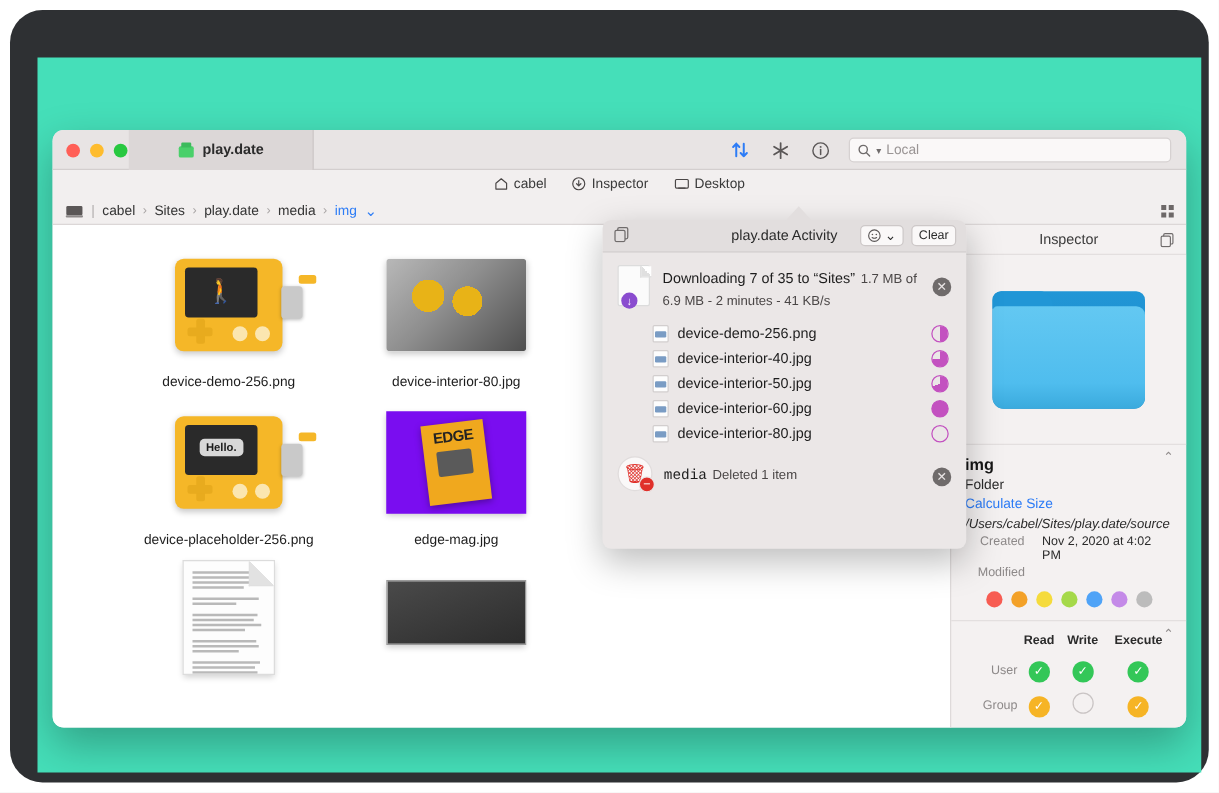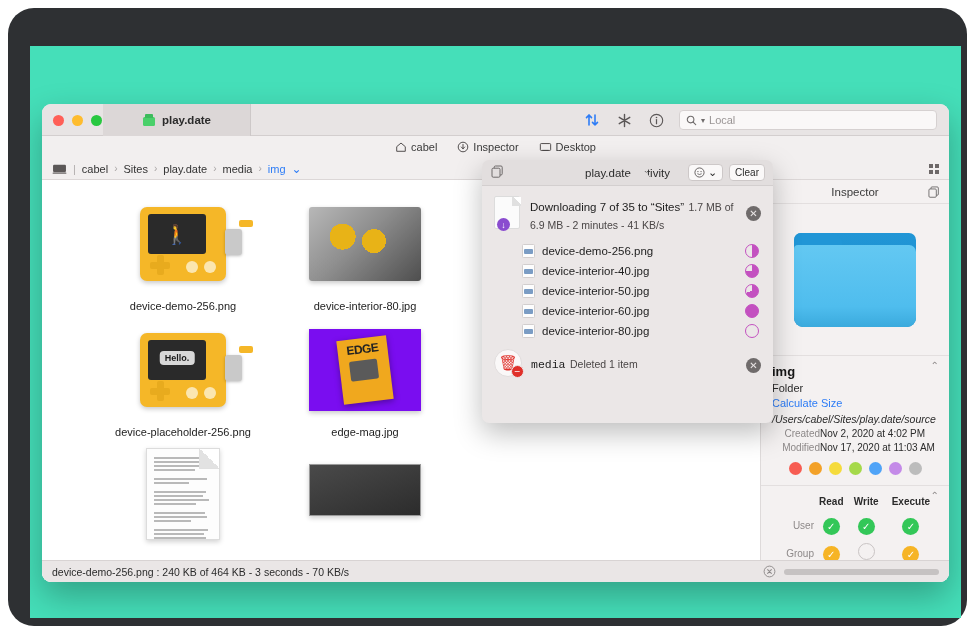--- a/index.html
+++ b/index.html
@@ -221,21 +221,21 @@
     position: absolute; left: 0; top: 12px; width: 122px; height: 82px;
     background: linear-gradient(#63c8f2, #4fbdee 75%, #3aaadd);
     border-radius: 4px 7px 9px 9px;
   }
   .insp-section { padding: 8px 11px 10px; position: relative; border-bottom: 1px solid #e3dfdf; }
   .chev { position: absolute; right: 10px; top: 4px; color: #8d8989; font-size: 10px; }
   .insp-name { font-size: 13px; font-weight: bold; color: #161616; }
   .insp-kind { font-size: 11px; color: #2b2b2b; margin-top: 3px; }
   .insp-link { font-size: 11px; color: #2d7cf6; margin-top: 3px; cursor: pointer; }
   .insp-path { font-size: 10.5px; color: #2b2b2b; margin-top: 4px; font-style: italic; }
-  .meta-row { display: flex; gap: 0; margin-top: 3px; font-size: 10px; }
+  .meta-row { display: flex; gap: 14px; margin-top: 3px; font-size: 10px; }
   .meta-key { color: #8d8989; width: 48px; text-align: right; }
   .meta-val { color: #2b2b2b; }
   .tagrow { display: flex; gap: 7px; margin-top: 9px; justify-content: center; }
   .tag { width: 13px; height: 13px; border-radius: 50%; }
   .perm { padding: 10px 11px 8px; position: relative; }
   .perm-table { width: 100%; border-collapse: collapse; }
   .perm-table th {
     font-size: 10px; font-weight: bold; color: #2b2b2b; padding-bottom: 5px;
   }
   .perm-table td { text-align: center; padding: 4px 0; }
@@ -255,21 +255,21 @@
     font-size: 10.5px; color: #2b2b2b;
   }
   .status-spacer { flex: 1; }
   .sb-progress {
     width: 155px; height: 6px; background: #c6c2c2; border-radius: 3px;
     overflow: hidden; margin-left: 8px;
   }
   .sb-fill { height: 100%; background: #cc46c4; border-radius: 3px; }
   
   .popover {
-    position: absolute; left: 452px; top: 114px;
+    position: absolute; left: 452px; top: 130px;
     width: 291px; height: 263px;
     background: #ebe7e7; border-radius: 7px;
     box-shadow: 0 10px 28px rgba(0,0,0,0.26);
     z-index: 30; overflow: hidden;
   }
   .pop-arrow {
     position: absolute; left: 598px; top: 119px;
     width: 0; height: 0;
     border-left: 11px solid transparent; border-right: 11px solid transparent;
     border-bottom: 12px solid #e2dede; z-index: 31;
@@ -565,21 +565,20 @@
             <div class="insp-name">img</div>
             <div class="insp-kind">Folder</div>
             <div class="insp-link">Calculate Size</div>
             <div class="insp-path">/Users/cabel/Sites/play.date/source</div>
             <div class="meta-row">
               <span class="meta-key">Created</span>
               <span class="meta-val">Nov 2, 2020 at 4:02 PM</span>
             </div>
             <div class="meta-row">
               <span class="meta-key">Modified</span>
-              <span class="meta-val">Nov 17, 2020 at 11:03 AM</span>
             </div>
             <div class="tagrow">
               <span class="tag" style="background:#f75c52"></span>
               <span class="tag" style="background:#f3a128"></span>
               <span class="tag" style="background:#f5db3c"></span>
               <span class="tag" style="background:#a5d94a"></span>
               <span class="tag" style="background:#4fa3f7"></span>
               <span class="tag" style="background:#c48ae8"></span>
               <span class="tag" style="background:#bcbcbc"></span>
             </div>
@@ -612,33 +611,20 @@
                 <td></td>
                 <td></td>
                 <td></td>
               </tr>
             </tbody>
               </table>
           </div>
         </div>
       </div>
 
-      <div class="statusbar">
-        <span>device-demo-256.png : 240 KB of 464 KB - 3 seconds - 70 KB/s</span>
-        <span class="status-spacer"></span>
-        <span>
-          <svg width="13" height="13" viewBox="0 0 14 14">
-            <circle cx="7" cy="7" r="5.8" stroke="#8d8989" stroke-width="1" fill="none"></circle>
-            <path d="M5 5l4 4M9 5l-4 4" stroke="#8d8989" stroke-width="1.1" stroke-linecap="round"></path>
-          </svg>
-        </span>
-        <span class="sb-progress">
-          <span class="sb-fill" style="width:25%"></span>
-        </span>
-      </div>
 
     </div>
 
     <div class="pop-arrow"></div>
     <div class="popover">
       <div class="pop-head">
         <span class="pop-copy">
           <svg width="13" height="13" viewBox="0 0 13 13">
             <rect x="3.2" y="1" width="8" height="9" rx="1.2" stroke="#6f6b6b" stroke-width="1" fill="none"></rect>
             <rect x="1" y="3.2" width="8" height="9" rx="1.2" stroke="#6f6b6b" stroke-width="1" fill="#e2dede"></rect>

